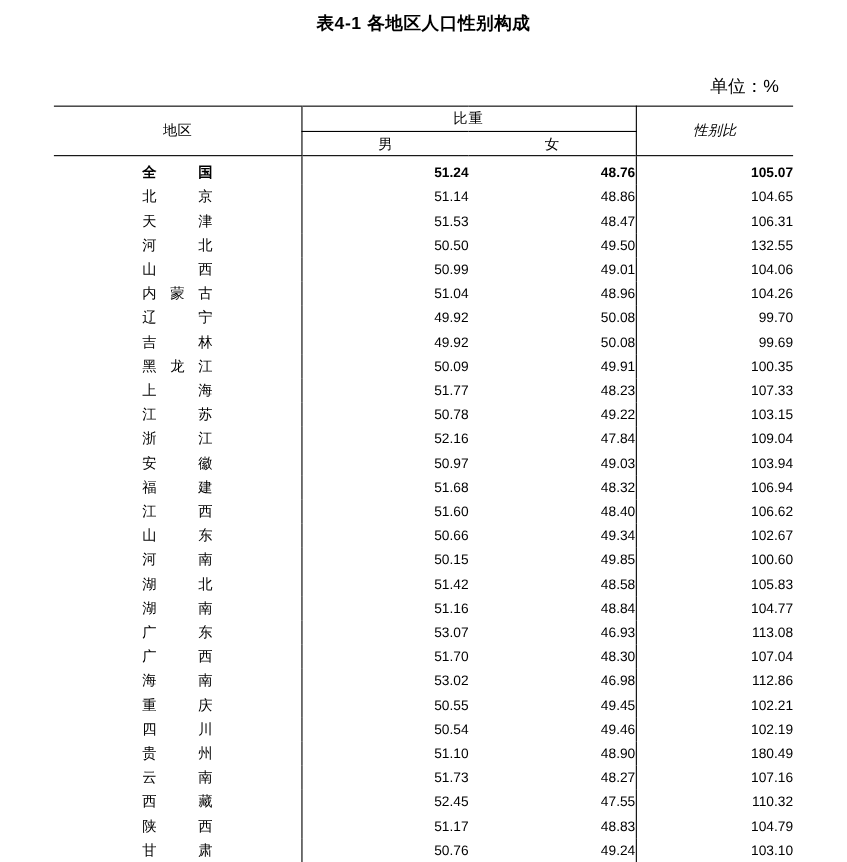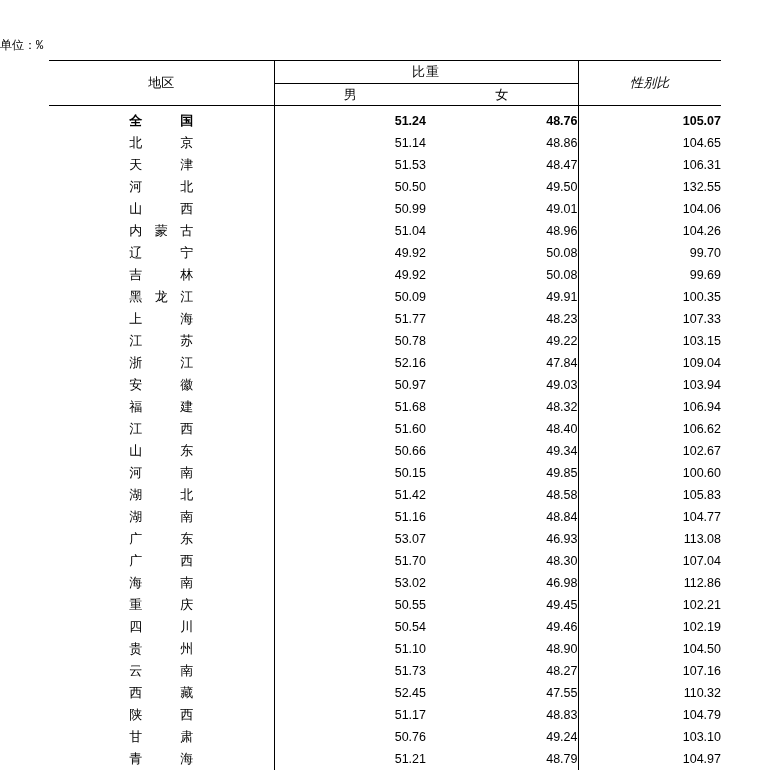--- a/index.html
+++ b/index.html
@@ -23,24 +23,25 @@
   }
   .title {
     text-align: center;
     font-size: 16px;
     font-weight: bold;
     padding-top: 11px;
     letter-spacing: 0.5px;
     font-family: "Liberation Sans", "DejaVu Sans", sans-serif;
   }
   .unit-line {
-    font-size: 12px;
+    text-align: right;
+    font-size: 16px;
     padding-right: 62px;
     padding-top: 37px;
-    font-family: Liberation Mono, monospace;
+    font-family: Liberation Sans, sans-serif;
   }
   table.tbl {
     border-collapse: collapse;
     margin: 6px auto 0 auto;
     width: 672px;
     table-layout: fixed;
     font-size: 12.5px;
   }
   table.tbl td, table.tbl th {
     padding: 0;
@@ -103,20 +104,21 @@
   }
   .colgroup-span {
     letter-spacing: 1px;
   }
 </style>
 </head>
 <body>
 
 <div class="page">
 
+  <div class="title">表4-1 各地区人口性别构成</div>
 
   <div class="unit-line">单位：%</div>
 
   <table class="tbl">
     <colgroup>
       <col style="width:225px">
       <col style="width:152px">
       <col style="width:152px">
       <col style="width:143px">
     </colgroup>
@@ -271,21 +273,21 @@
         <tr>
           <td class="region-cell"><span class="region-name">四　川</span></td>
           <td class="num vsep-l">50.54</td>
           <td class="num vsep-r">49.46</td>
           <td class="num-ratio">102.19</td>
         </tr>
         <tr>
           <td class="region-cell"><span class="region-name">贵　州</span></td>
           <td class="num vsep-l">51.10</td>
           <td class="num vsep-r">48.90</td>
-          <td class="num-ratio">104.50</td>
+          <td class="num-ratio">180.49</td>
         </tr>
         <tr>
           <td class="region-cell"><span class="region-name">云　南</span></td>
           <td class="num vsep-l">51.73</td>
           <td class="num vsep-r">48.27</td>
           <td class="num-ratio">107.16</td>
         </tr>
         <tr>
           <td class="region-cell"><span class="region-name">西　藏</span></td>
           <td class="num vsep-l">52.45</td>

